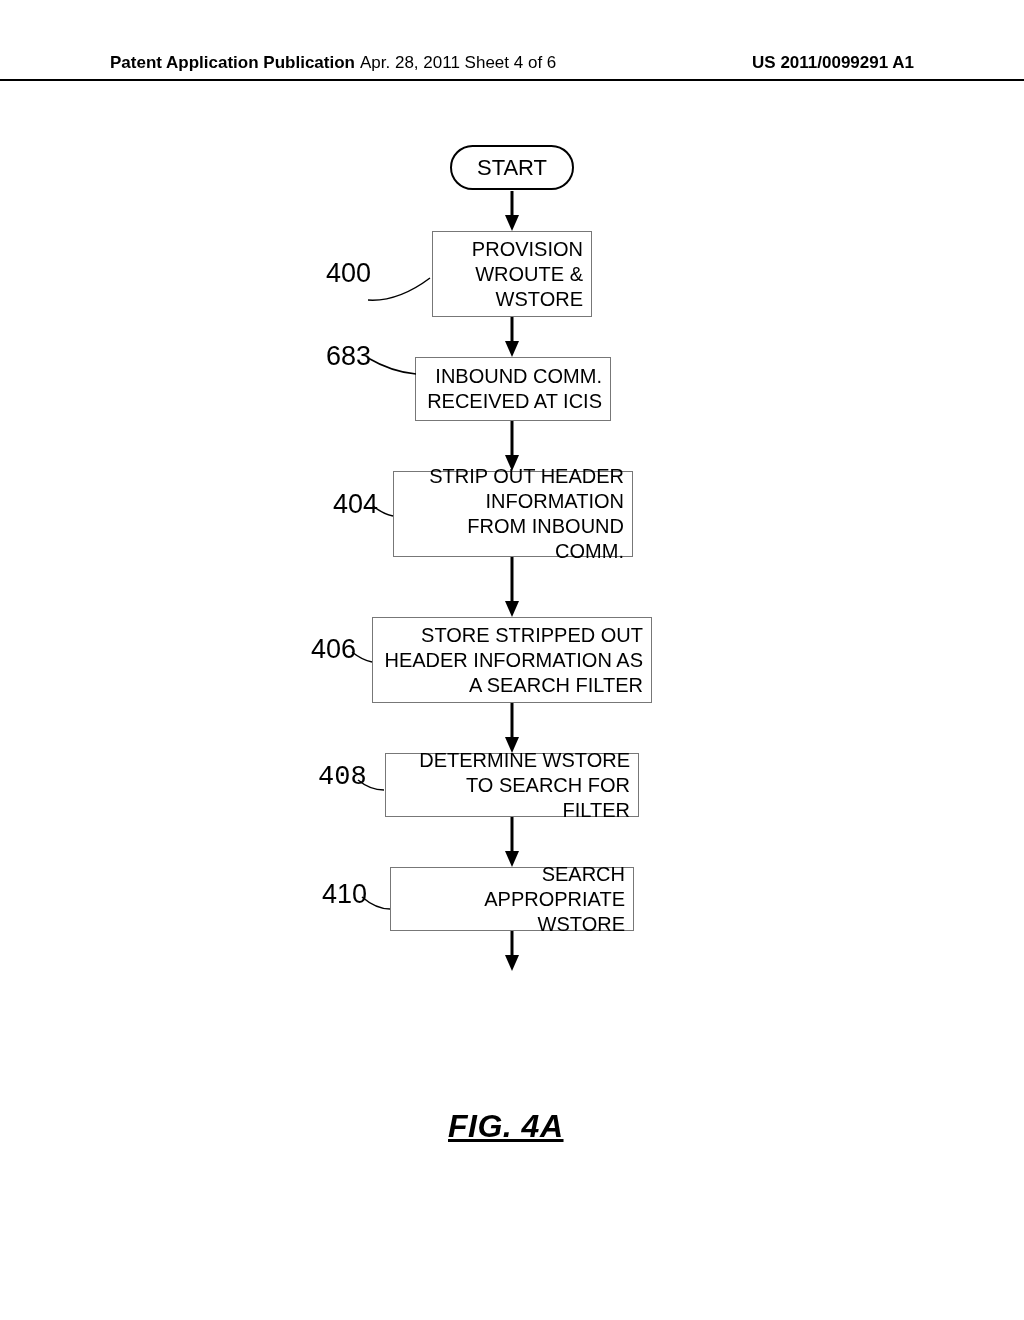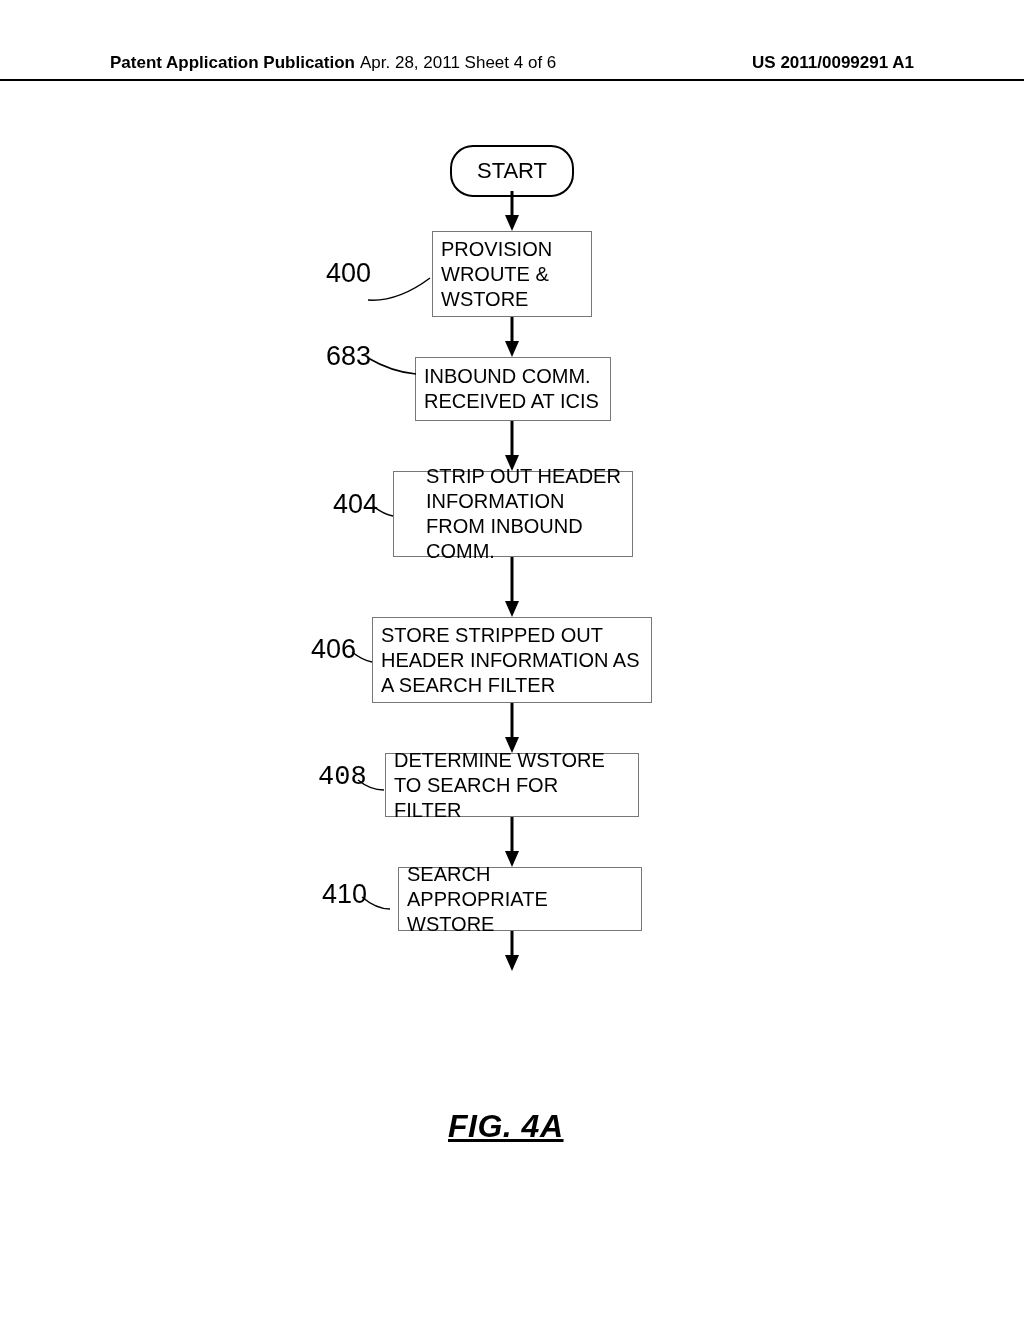--- a/index.html
+++ b/index.html
@@ -56,21 +56,21 @@
     display: flex;
     align-items: center;
     justify-content: center;
     background: #fff;
   }
 
   .process {
     position: absolute;
     border: 1px solid #777;
     font-size: 20px;
-    text-align: left;
+    text-align: right;
     display: flex;
     align-items: center;
     justify-content: center;
     line-height: 1.25;
     padding: 6px 8px;
     background: #fff;
   }
 
   .label {
     position: absolute;
@@ -114,21 +114,21 @@
 <body>
 
 <div class="canvas">
 
   <div class="page-header">
     <span class="left">Patent Application Publication</span>
     <span class="center">Apr. 28, 2011   Sheet 4 of 6</span>
     <span class="right">US 2011/0099291 A1</span>
   </div>
 
-  <div class="terminator" style="left:450px; top:145px; width:124px; height:52px;">
+  <div class="terminator" style="left:450px; top:145px; width:124px; height:45px;">
     <span>START</span>
   </div>
 
   <svg class="arrow" style="left:505px; top:191px; width:14px; height:40px;">
     <line x1="7" y1="0" x2="7" y2="26" stroke="#000" stroke-width="3"></line>
     <polygon points="0,24 14,24 7,40" fill="#000"></polygon>
   </svg>
 
   <div class="process" style="left:432px; top:231px; width:160px; height:86px;">
     <span>PROVISION WROUTE &amp; WSTORE</span>
@@ -198,21 +198,21 @@
   </div>
   <svg class="leader" style="left:358px; top:778px; width:28px; height:16px;">
     <path d="M0 2 Q 12 12 26 12" stroke="#000" stroke-width="1.5" fill="none"></path>
   </svg>
 
   <svg class="arrow" style="left:505px; top:817px; width:14px; height:50px;">
     <line x1="7" y1="0" x2="7" y2="36" stroke="#000" stroke-width="3"></line>
     <polygon points="0,34 14,34 7,50" fill="#000"></polygon>
   </svg>
 
-  <div class="process" style="left:398px; top:867px; width:244px; height:64px;">
+  <div class="process" style="left:390px; top:867px; width:244px; height:64px;">
     <span>SEARCH APPROPRIATE WSTORE</span>
   </div>
   <div class="label" style="left:322px; top:879px;">
     <span>410</span>
   </div>
   <svg class="leader" style="left:362px; top:895px; width:30px; height:18px;">
     <path d="M0 2 Q 14 14 28 14" stroke="#000" stroke-width="1.5" fill="none"></path>
   </svg>
 
   <svg class="arrow" style="left:505px; top:931px; width:14px; height:40px;">

